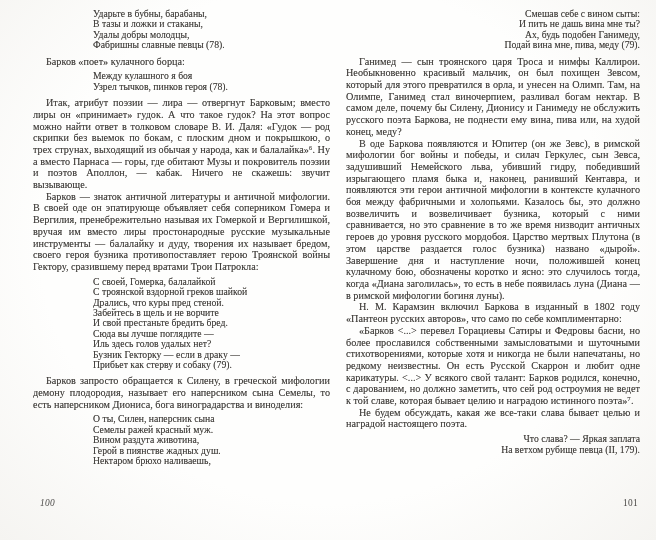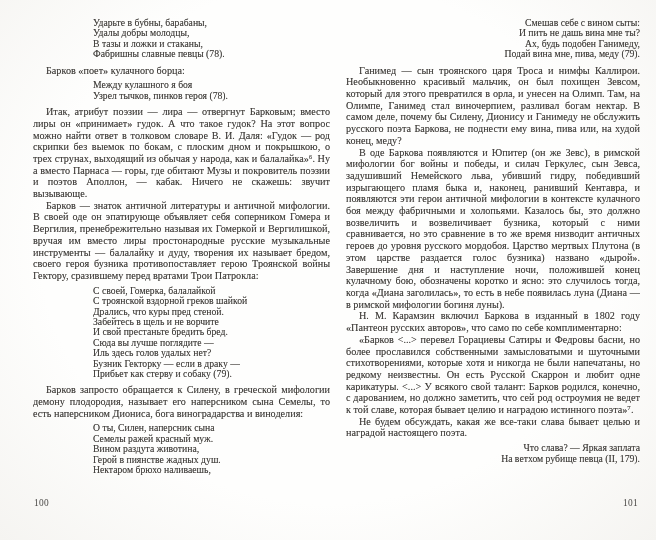--- a/index.html
+++ b/index.html
@@ -10,51 +10,51 @@
     color: #403e3b;
   }
   .spread {
     position: relative; width: 656px; height: 540px;
     background: radial-gradient(ellipse at 50% 45%, #fefefd 62%, #f5f4f1 100%);
   }
   .page { position: absolute; top: 0; height: 540px; overflow: hidden; }
   .page-left  { left: 33px;  width: 297px; }
   .page-right { left: 346px; width: 294px; }
   .page-body {
-    padding-top: 14px;
+    padding-top: 5px;
     font-size: 10.2px; line-height: 11.7px;
     text-align: justify;
     hyphens: auto; -webkit-hyphens: auto;
     text-shadow: 0 0 0.6px rgba(82, 79, 74, 0.55);
   }
   .paragraph { margin: 0; text-indent: 13px; }
   .verse {
     margin: 4px 0 5px 60px;
     font-size: 9.7px; line-height: 10.4px;
     text-align: left; text-indent: 0;
   }
   .page-right .verse { margin-left: 78px; text-align: right; }
   .verse-line { white-space: nowrap; }
   .page-number {
     position: absolute; top: 498px;
     font-size: 9.4px; color: #4a4846; letter-spacing: 0.3px;
   }
-  .page-number-left  { left: 1px; }
+  .page-number-left  { left: 7px; font-style: italic; }
   .page-number-right { right: 2px; }
 </style>
 </head>
 <body>
 
 <div class="spread">
   <section class="page page-left">
     <div class="page-body">
         <div class="verse">
           <div class="verse-line">Ударьте в бубны, барабаны,</div>
+          <div class="verse-line">В тазы и ложки и стаканы,</div>
           <div class="verse-line">Удалы добры молодцы,</div>
-          <div class="verse-line">В тазы и ложки и стаканы,</div>
           <div class="verse-line">Фабришны славные певцы (78).</div>
         </div>
         <p class="paragraph">Барков «поет» кулачного борца:</p>
         <div class="verse">
           <div class="verse-line">Между кулашного я боя</div>
           <div class="verse-line">Узрел тычков, пинков героя (78).</div>
         </div>
         <p class="paragraph">Итак, атрибут поэзии — лира — отвергнут Барковым; вместо лиры он «принимает» гудок. А что такое гудок? На этот вопрос можно найти ответ в толковом словаре В. И. Даля: «Гудок — род скрипки без выемок по бокам, с плоским дном и покрышкою, о трех струнах, выходящий из обычая у народа, как и балалайка»⁶. Ну а вместо Парнаса — горы, где обитают Музы и покровитель поэзии и поэтов Аполлон, — кабак. Ничего не скажешь: звучит вызывающе.</p>
         <p class="paragraph">Барков — знаток античной литературы и античной мифологии. В своей оде он эпатирующе объявляет себя соперником Гомера и Вергилия, пренебрежительно называя их Гомеркой и Вергилишкой, вручая им вместо лиры простонародные русские музыкальные инструменты — балалайку и дуду, творения их называет бредом, своего героя бузника противопоставляет герою Троянской войны Гектору, сразившему перед вратами Трои Патрокла:</p>
         <div class="verse">

